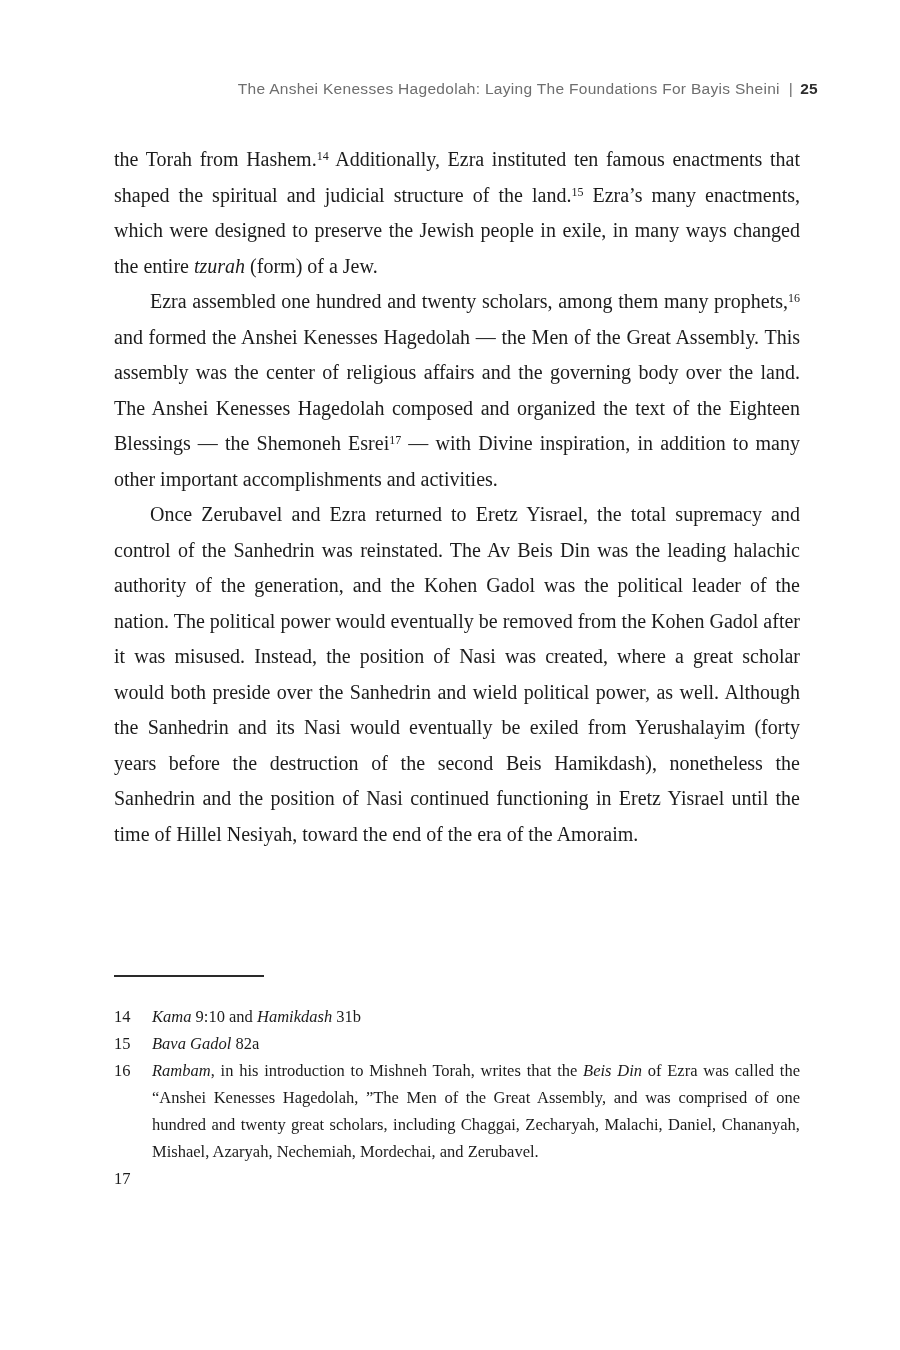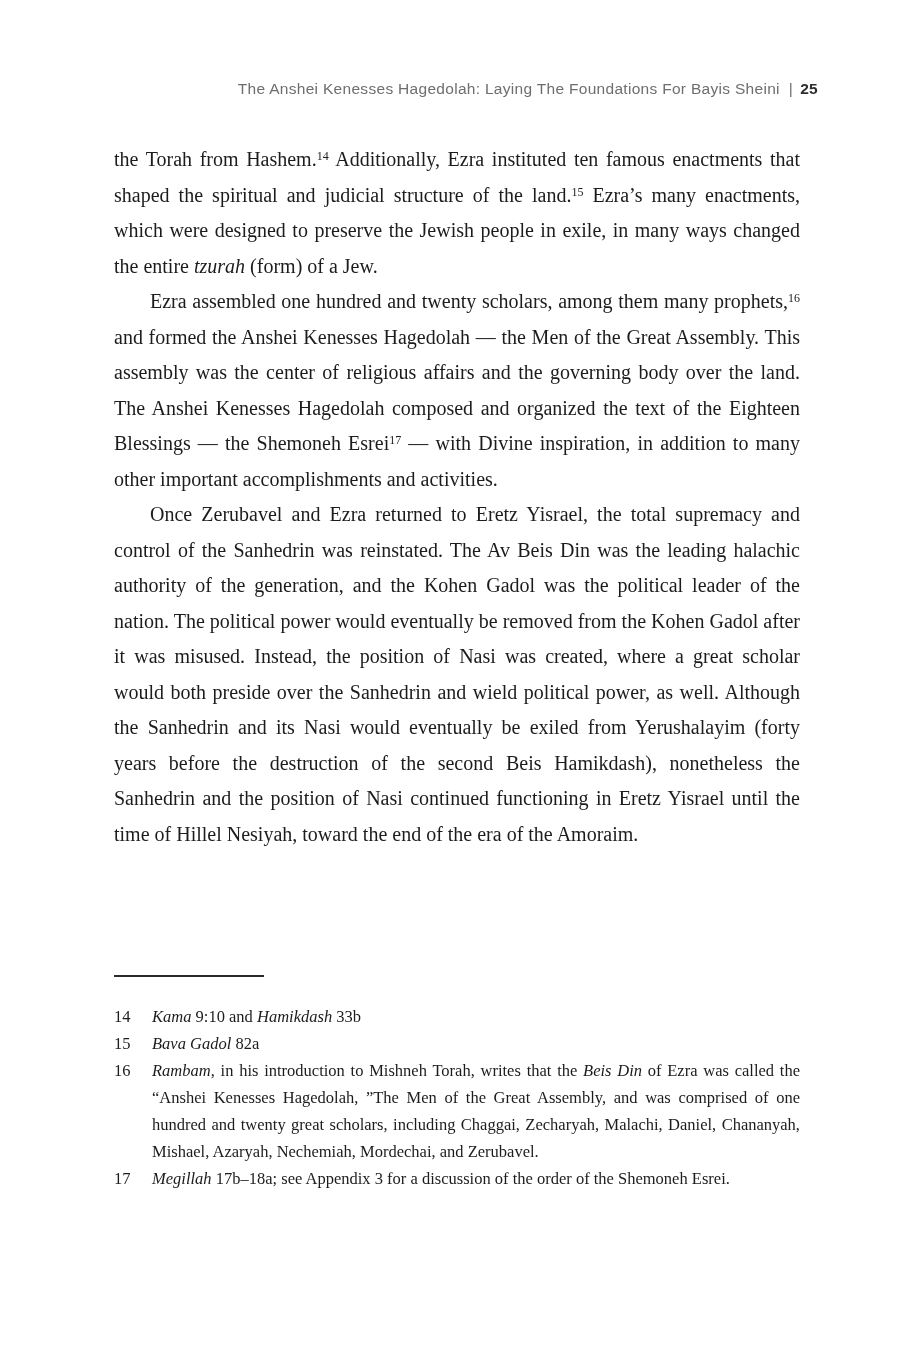--- a/index.html
+++ b/index.html
@@ -107,20 +107,20 @@
 
   <main class="body-text" id="body-container">
       <p class="para"><span>the Torah from Hashem.</span><sup>14</sup><span> Additionally, Ezra instituted ten famous enactments that shaped the spiritual and judicial structure of the land.</span><sup>15</sup><span> Ezra’s many enactments, which were designed to preserve the Jewish people in exile, in many ways changed the entire </span><em>tzurah</em><span> (form) of a Jew.</span></p>
       <p class="para indent"><span>Ezra assembled one hundred and twenty scholars, among them many prophets,</span><sup>16</sup><span> and formed the Anshei Kenesses Hagedolah — the Men of the Great Assembly. This assembly was the center of religious affairs and the governing body over the land. The Anshei Kenesses Hagedolah composed and organized the text of the Eighteen Blessings — the Shemoneh Esrei</span><sup>17</sup><span> — with Divine inspiration, in addition to many other important accomplishments and activities.</span></p>
       <p class="para indent"><span>Once Zerubavel and Ezra returned to Eretz Yisrael, the total supremacy and control of the Sanhedrin was reinstated. The Av Beis Din was the leading halachic authority of the generation, and the Kohen Gadol was the political leader of the nation. The political power would eventually be removed from the Kohen Gadol after it was misused. Instead, the position of Nasi was created, where a great scholar would both preside over the Sanhedrin and wield political power, as well. Although the Sanhedrin and its Nasi would eventually be exiled from Yerushalayim (forty years before the destruction of the second Beis Hamikdash), nonetheless the Sanhedrin and the position of Nasi continued functioning in Eretz Yisrael until the time of Hillel Nesiyah, toward the end of the era of the Amoraim.</span></p>
     </main>
 
   <section class="footnotes">
     <div class="fn-rule"></div>
     <ol class="fn-list" id="fn-list">
-        <li class="footnote"><span class="fn-num">14</span><span class="fn-text"><em>Kama</em><span> 9:10 and </span><em>Hamikdash</em><span> 33b</span></span></li>
+        <li class="footnote"><span class="fn-num">14</span><span class="fn-text"><em>Kama</em><span> 9:10 and </span><em>Hamikdash</em><span> 31b</span></span></li>
         <li class="footnote"><span class="fn-num">15</span><span class="fn-text"><em>Bava Gadol</em><span> 82a</span></span></li>
         <li class="footnote"><span class="fn-num">16</span><span class="fn-text"><em>Rambam</em><span>, in his introduction to Mishneh Torah, writes that the </span><em>Beis Din</em><span> of Ezra was called the “Anshei Kenesses Hagedolah, ”The Men of the Great Assembly, and was comprised of one hundred and twenty great scholars, including Chaggai, Zecharyah, Malachi, Daniel, Chananyah, Mishael, Azaryah, Nechemiah, Mordechai, and Zerubavel.</span></span></li>
-        <li class="footnote"><span class="fn-num">17</span><span class="fn-text"><em>Megillah</em><span> 17b–18a; see Appendix 3 for a discussion of the order of the Shemoneh Esrei.</span></span></li>
+        <li class="footnote"><span class="fn-num">17</span></li>
       </ol>
   </section>
 
 </div>
 
 </body></html>

